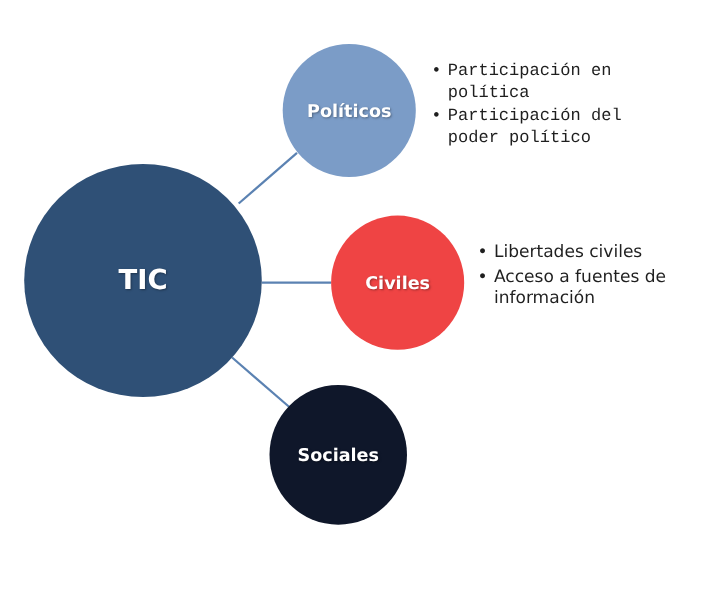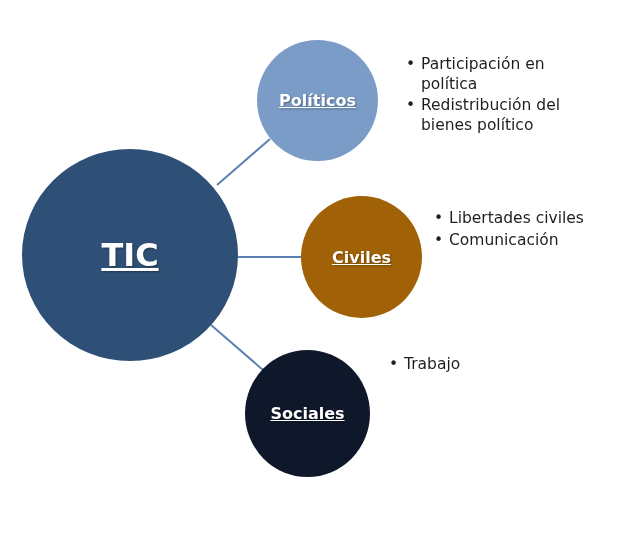--- a/index.html
+++ b/index.html
@@ -1,63 +1,62 @@
 <!DOCTYPE html>
 <html><head>
   <meta charset="utf-8">
   <style>
     html, body { margin: 0; padding: 0; background: #ffffff; }
     body { width: 644px; height: 554px; position: relative; overflow: hidden;
            font-family: "DejaVu Sans", "Liberation Sans", sans-serif; }
     .connectors { position: absolute; left: 0; top: 0; width: 644px; height: 554px; }
     .circle { position: absolute; border-radius: 50%; display: flex; flex-direction: column;
               align-items: center; justify-content: center; color: #ffffff; text-align: center;
-              text-shadow: 1px 1px 2px rgba(0,0,0,0.35); text-decoration: underline; }
+              text-shadow: 1px 1px 2px rgba(0,0,0,0.35); }
     .main { left: 22px; top: 149px; width: 216px; height: 212px; background: #2f5076; }
     .main .l1, .main .l2 { font-size: 24px; line-height: 36px; font-weight: normal; letter-spacing: -0.5px; }
-    .main .l3 { font-size: 32px; line-height: 36px; font-weight: bold; }
+    .main .l3 { font-size: 25px; line-height: 36px; font-weight: bold; }
     .node { font-weight: bold; font-size: 16px; }
     .politicos { left: 257px; top: 40px; width: 121px; height: 121px; background: #7b9cc7; }
-    .civiles { left: 301px; top: 196px; width: 121px; height: 122px; background: #a16207; }
+    .civiles { left: 301px; top: 196px; width: 121px; height: 122px; background: #ef4444; }
     .sociales { left: 245px; top: 350px; width: 125px; height: 127px; background: #0f172a; }
     .bullets { position: absolute; margin: 0; padding: 0; list-style: none;
                color: #1f1f1f; font-size: 15.5px; line-height: 19.5px; }
     .bullets li { position: relative; padding-left: 17px; margin-bottom: 2px; }
     .bullets li::before { content: "\2022"; position: absolute; left: 2px; top: 0; }
-    .b-politicos { left: 404px; top: 55px; width: 200px; }
-    .b-civiles { left: 432px; top: 209px; width: 200px; }
+    .b-politicos { left: 390px; top: 55px; width: 200px; font-family: Liberation Mono, monospace; }
+    .b-civiles { left: 432px; top: 220px; width: 200px; }
     .b-sociales { left: 387px; top: 355px; width: 200px; }
   </style>
 </head>
 <body>
 
 <svg class="connectors" viewBox="0 0 644 554">
   <line x1="217" y1="185" x2="270" y2="139" stroke="#5b82b2" stroke-width="2"></line>
   <line x1="238" y1="257" x2="301" y2="257" stroke="#5b82b2" stroke-width="2"></line>
   <line x1="211" y1="325" x2="263" y2="370" stroke="#5b82b2" stroke-width="2"></line>
 </svg>
 
 <div class="circle main">
   <span class="l3">TIC</span>
 </div>
 
 <div class="circle politicos node">
   <span>Políticos</span>
 </div>
 <ul class="bullets b-politicos">
   <li>Participación en política</li>
-  <li>Redistribución del bienes político</li>
+  <li>Participación del poder político</li>
 </ul>
 
 <div class="circle civiles node">
   <span>Civiles</span>
 </div>
 <ul class="bullets b-civiles">
   <li>Libertades civiles</li>
-  <li>Comunicación</li>
+  <li>Acceso a fuentes de información</li>
 </ul>
 
 <div class="circle sociales node">
   <span>Sociales</span>
 </div>
 <ul class="bullets b-sociales">
-  <li>Trabajo</li>
 </ul>
 
 </body></html>

